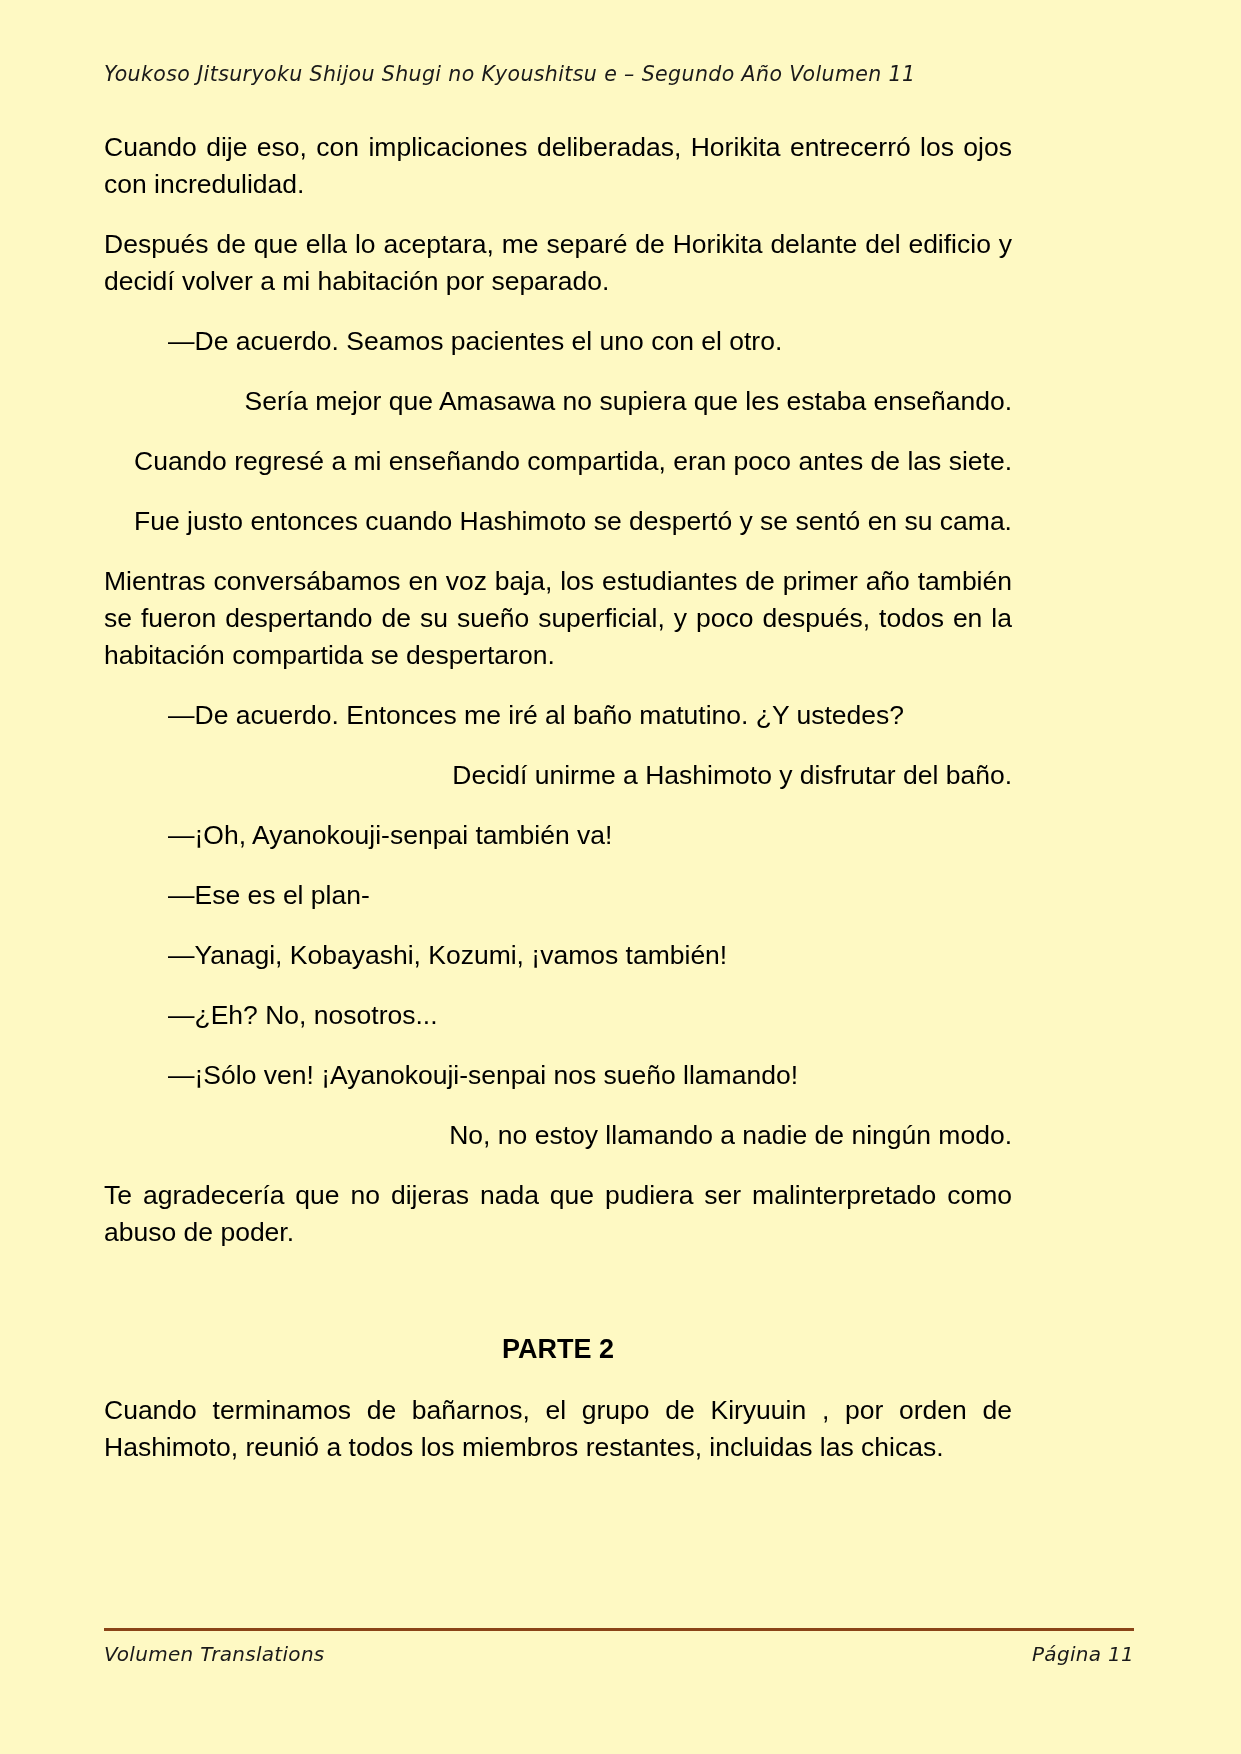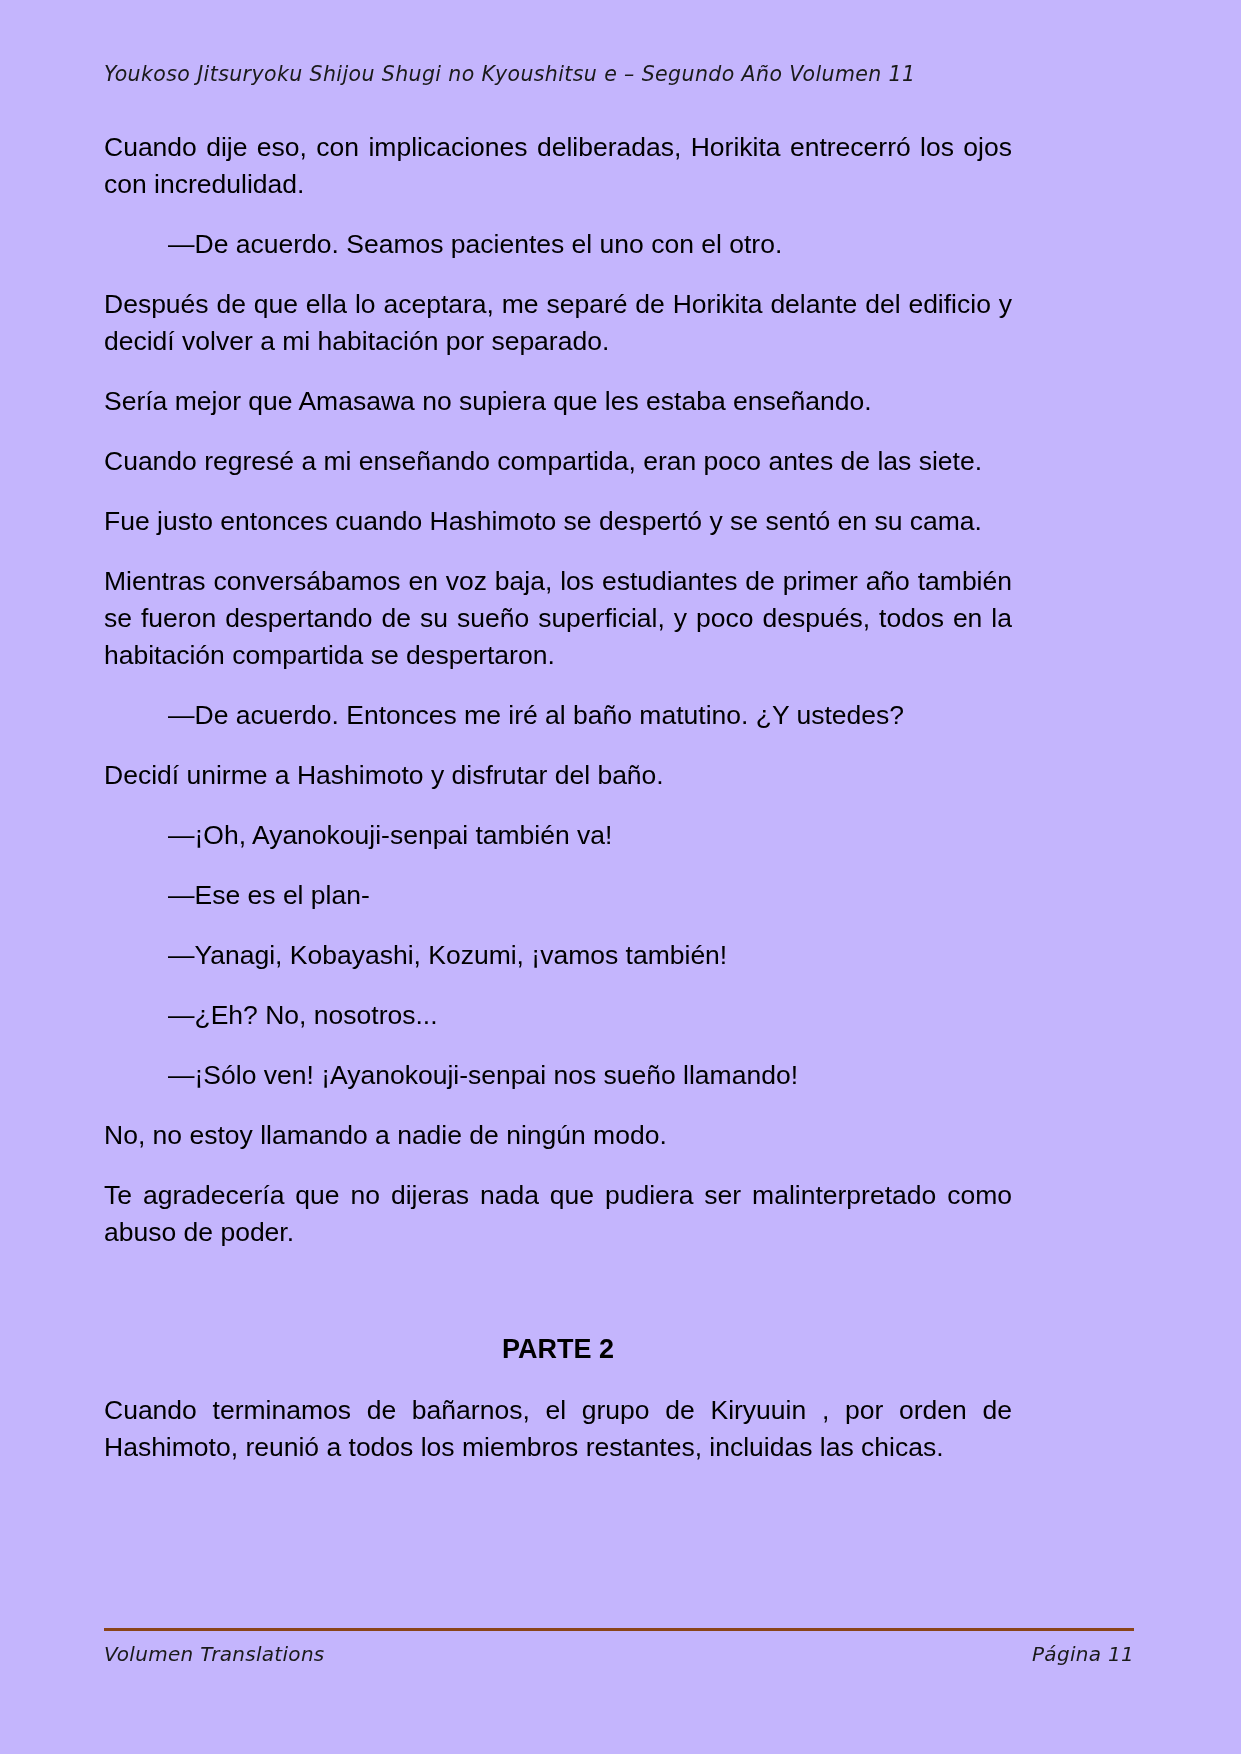--- a/index.html
+++ b/index.html
@@ -7,21 +7,21 @@
     margin: 0;
     padding: 0;
     background: #ffffff;
   }
 
   .page {
     position: relative;
     width: 1241px;
     height: 1754px;
     margin: 0 auto;
-    background: #c4b5fd;
+    background: #fef9c3;
     box-sizing: border-box;
     overflow: hidden;
   }
 
   
   .doc-header {
     position: absolute;
     left: 104px;
     top: 62px;
     width: 1030px;
@@ -56,21 +56,21 @@
   }
 
   
   .para.dialogue {
     text-indent: 64px;
     text-align: left;
   }
 
   
   .para.single {
-    text-align: left;
+    text-align: right;
   }
 
   .section-heading {
     font-family: "Liberation Sans Narrow", "Liberation Sans", sans-serif;
     font-stretch: condensed;
     font-size: 27px;
     line-height: 34px;
     font-weight: bold;
     color: #000000;
     margin: 0 0 26px 0;
@@ -112,23 +112,23 @@
 <body>
 
 <div class="page">
 
   <div class="doc-header">Youkoso Jitsuryoku Shijou Shugi no Kyoushitsu e – Segundo Año Volumen 11</div>
 
   <div class="doc-body">
 
     <p class="para">Cuando dije eso, con implicaciones deliberadas, Horikita entrecerró los ojos con incredulidad.</p>
 
+    <p class="para">Después de que ella lo aceptara, me separé de Horikita delante del edificio y decidí volver a mi habitación por separado.</p>
+
     <p class="para dialogue">—De acuerdo. Seamos pacientes el uno con el otro.</p>
-
-    <p class="para">Después de que ella lo aceptara, me separé de Horikita delante del edificio y decidí volver a mi habitación por separado.</p>
 
     <p class="para single">Sería mejor que Amasawa no supiera que les estaba enseñando.</p>
 
     <p class="para single">Cuando regresé a mi enseñando compartida, eran poco antes de las siete.</p>
 
     <p class="para single">Fue justo entonces cuando Hashimoto se despertó y se sentó en su cama.</p>
 
     <p class="para">Mientras conversábamos en voz baja, los estudiantes de primer año también se fueron despertando de su sueño superficial, y poco después, todos en la habitación compartida se despertaron.</p>
 
     <p class="para dialogue">—De acuerdo. Entonces me iré al baño matutino. ¿Y ustedes?</p>

